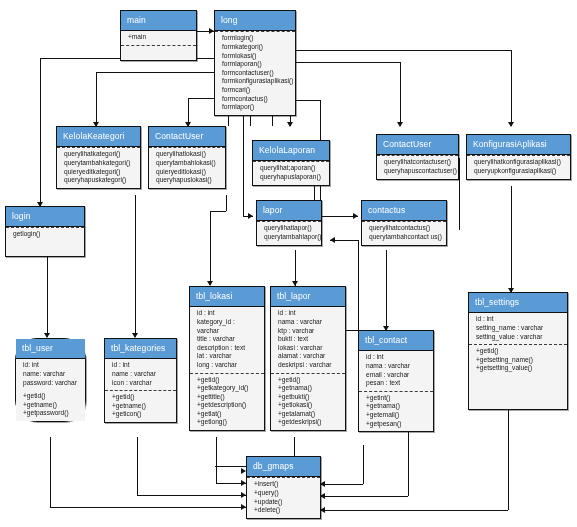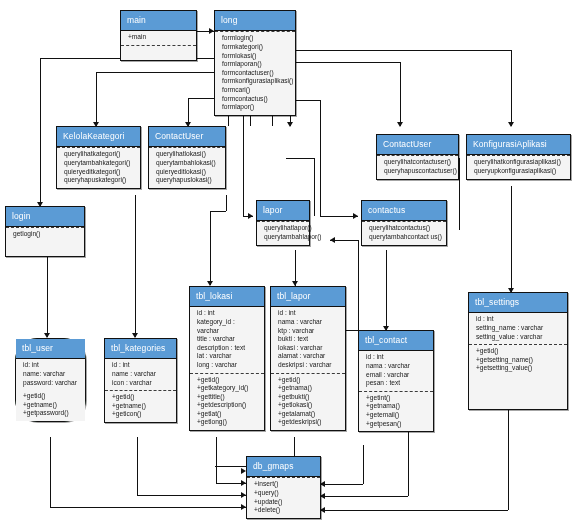--- a/index.html
+++ b/index.html
@@ -229,20 +229,27 @@
   <div class="cls" style="left:148px; top:126px; width:78px;">
     <div class="cls-name">ContactUser</div>
     <div class="sect dashed-top">
       <div class="row">querylihatlokasi()</div>
       <div class="row">querytambahlokasi()</div>
       <div class="row">quieryeditlokasi()</div>
       <div class="row">queryhapuslokasi()</div>
     </div>
   </div>
 
+  <div class="cls" style="left:252px; top:140px; width:78px;">
+    <div class="cls-name">KelolaLaporan</div>
+    <div class="sect dashed-top">
+      <div class="row">querylihat;aporan()</div>
+      <div class="row">queryhapuslaporan()</div>
+    </div>
+  </div>
 
   <div class="cls" style="left:364px; top:134px; width:83px;margin-left:12px;">
     <div class="cls-name">ContactUser</div>
     <div class="sect dashed-top">
       <div class="row">querylihatcontactuser()</div>
       <div class="row">queryhapuscontactuser()</div>
     </div>
   </div>
 
   <div class="cls" style="left:466px; top:134px; width:105px;">
@@ -254,21 +261,21 @@
   </div>
 
   <div class="cls" style="left:5px; top:206px; width:80px;">
     <div class="cls-name">login</div>
     <div class="sect dashed-top">
       <div class="row">getlogin()</div>
     </div>
     <div class="sect empty"></div>
   </div>
 
-  <div class="cls" style="left:256px; top:200px; width:54px;">
+  <div class="cls" style="left:256px; top:200px; width:66px;">
     <div class="cls-name">lapor</div>
     <div class="sect dashed-top">
       <div class="row">querylihatlapor()</div>
       <div class="row">querytambahlapor()</div>
     </div>
   </div>
 
   <div class="cls" style="left:361px; top:200px; width:86px;">
     <div class="cls-name">contactus</div>
     <div class="sect dashed-top">

